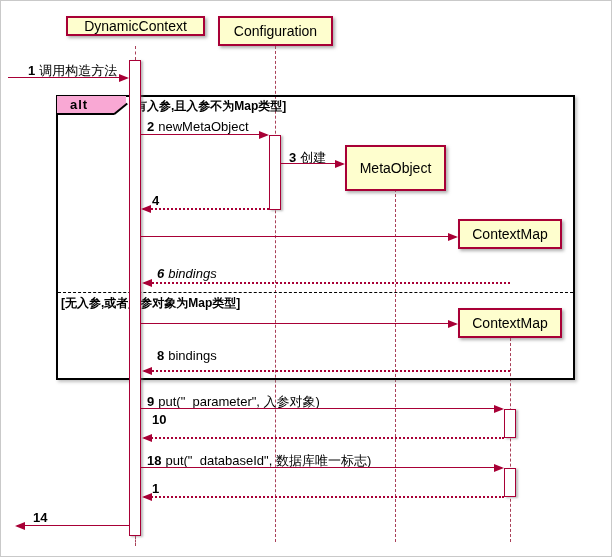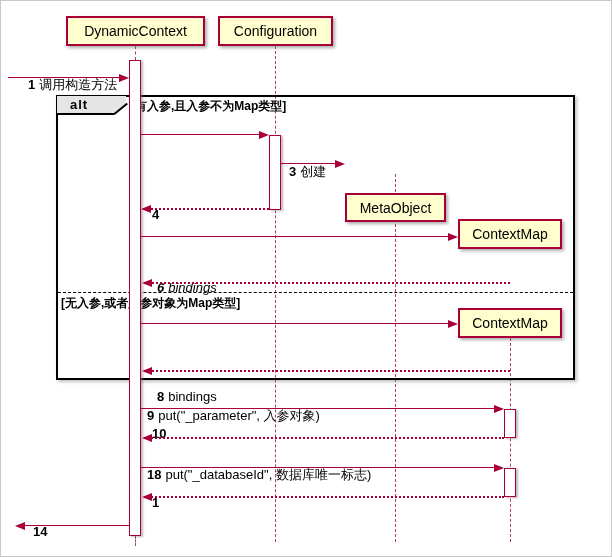--- a/index.html
+++ b/index.html
@@ -18,29 +18,29 @@
   .lifeline{position:absolute;width:0;border-left:1px dashed #A94058;}
   .act{
     position:absolute;background:#ffffff;border:1.5px solid #A80036;
     box-sizing:border-box;box-shadow:2px 1px 2px rgba(120,120,120,.5);
   }
   .frame{
     position:absolute;border:2px solid #000;box-sizing:border-box;
     box-shadow:2px 2px 3px rgba(120,120,120,.45);background:transparent;
   }
   .alt-tab{
-    position:absolute;background:#e5e5e5;
+    position:absolute;background:#f9a8d4;
     clip-path:polygon(0 0,100% 0,100% 52%,81% 100%,0 100%);
     font-weight:bold;font-size:13px;line-height:18px;padding-left:13px;
     box-sizing:border-box;letter-spacing:1px;
   }
   .tab-edge{position:absolute;background:#000;}
   .guard{position:absolute;font-size:12px;font-weight:bold;white-space:nowrap;}
   .divider{position:absolute;height:0;border-top:1px dashed #000;}
-  .mlabel{position:absolute;font-size:13px;white-space:nowrap;margin-top:14px;}
+  .mlabel{position:absolute;font-size:13px;white-space:nowrap;}
   .mnum{font-weight:bold;margin-right:4px;}
   .mline{position:absolute;height:0;border-top:1.5px solid #A80036;}
   .mret{position:absolute;height:0;border-top:2px dotted #A80036;}
   .ah{position:absolute;width:0;height:0;}
   .ah.right{border-top:4px solid transparent;border-bottom:4px solid transparent;border-left:10px solid #A80036;}
   .ah.left{border-top:4px solid transparent;border-bottom:4px solid transparent;border-right:10px solid #A80036;}
 </style>
 </head>
 <body>
 
@@ -60,42 +60,45 @@
   <div class="tab-edge" style="left:112px;top:107.5px;width:17px;height:1.5px;transform:rotate(-39deg);"></div>
   <div class="guard" style="left:131px;top:98px;">[有入参,且入参不为Map类型]</div>
   <div class="divider" style="left:58px;top:292px;width:515px;"></div>
   <div class="guard" style="left:61px;top:295px;">[无入参,或者入参对象为Map类型]</div>
 
   <div class="act" style="left:129px;top:60px;width:12px;height:476px;"></div>
   <div class="act" style="left:269px;top:135px;width:12px;height:75px;"></div>
   <div class="act" style="left:504px;top:409px;width:12px;height:29px;"></div>
   <div class="act" style="left:504px;top:468px;width:12px;height:29px;"></div>
 
-  <div class="pbox" style="left:66px;top:16px;width:139px;height:30px;">
+  <div class="pbox" style="left:66px;top:16px;width:139px;height:20px;">
     <span>DynamicContext</span>
   </div>
   <div class="pbox" style="left:218px;top:16px;width:115px;height:30px;justify-content:center;">
     <span>Configuration</span>
   </div>
-  <div class="pbox" style="left:345px;top:145px;width:101px;height:29px;margin-top:48px;">
+  <div class="pbox" style="left:345px;top:145px;width:101px;height:46px;">
     <span>MetaObject</span>
   </div>
   <div class="pbox" style="left:458px;top:219px;width:104px;height:30px;">
     <span>ContextMap</span>
   </div>
   <div class="pbox" style="left:458px;top:308px;width:104px;height:30px;">
     <span>ContextMap</span>
   </div>
 
   <div class="mlabel" style="left:28px;top:62px;">
     <span class="mnum">1</span><span>调用构造方法</span>
   </div>
   <div class="mline" style="left:8px;top:77px;width:119px;"></div>
   <div class="ah right" style="left:119px;top:74px;"></div>
 
+  <div class="mlabel" style="left:147px;top:119px;">
+    <span class="mnum">2</span><span>newMetaObject</span>
+  </div>
   <div class="mline" style="left:141px;top:134px;width:126px;"></div>
   <div class="ah right" style="left:259px;top:131px;"></div>
 
   <div class="mlabel" style="left:289px;top:149px;">
     <span class="mnum">3</span><span>创建</span>
   </div>
   <div class="mline" style="left:281px;top:163px;width:62px;"></div>
   <div class="ah right" style="left:335px;top:160px;"></div>
 
   <div class="mlabel" style="left:152px;top:193px;">
@@ -109,21 +112,21 @@
 
   <div class="mlabel" style="left:157px;top:266px;font-style:italic;">
     <span class="mnum">6</span><span>bindings</span>
   </div>
   <div class="mret" style="left:144px;top:282px;width:366px;"></div>
   <div class="ah left" style="left:142px;top:279px;"></div>
 
   <div class="mline" style="left:141px;top:323px;width:315px;"></div>
   <div class="ah right" style="left:448px;top:320px;"></div>
 
-  <div class="mlabel" style="left:157px;top:375px;">
+  <div class="mlabel" style="left:157px;top:348px;">
     <span class="mnum">8</span><span>bindings</span>
   </div>
   <div class="mret" style="left:144px;top:370px;width:366px;"></div>
   <div class="ah left" style="left:142px;top:367px;"></div>
 
   <div class="mlabel" style="left:147px;top:393px;">
     <span class="mnum">9</span><span>put("_parameter", 入参对象)</span>
   </div>
   <div class="mline" style="left:141px;top:408px;width:361px;"></div>
   <div class="ah right" style="left:494px;top:405px;"></div>

